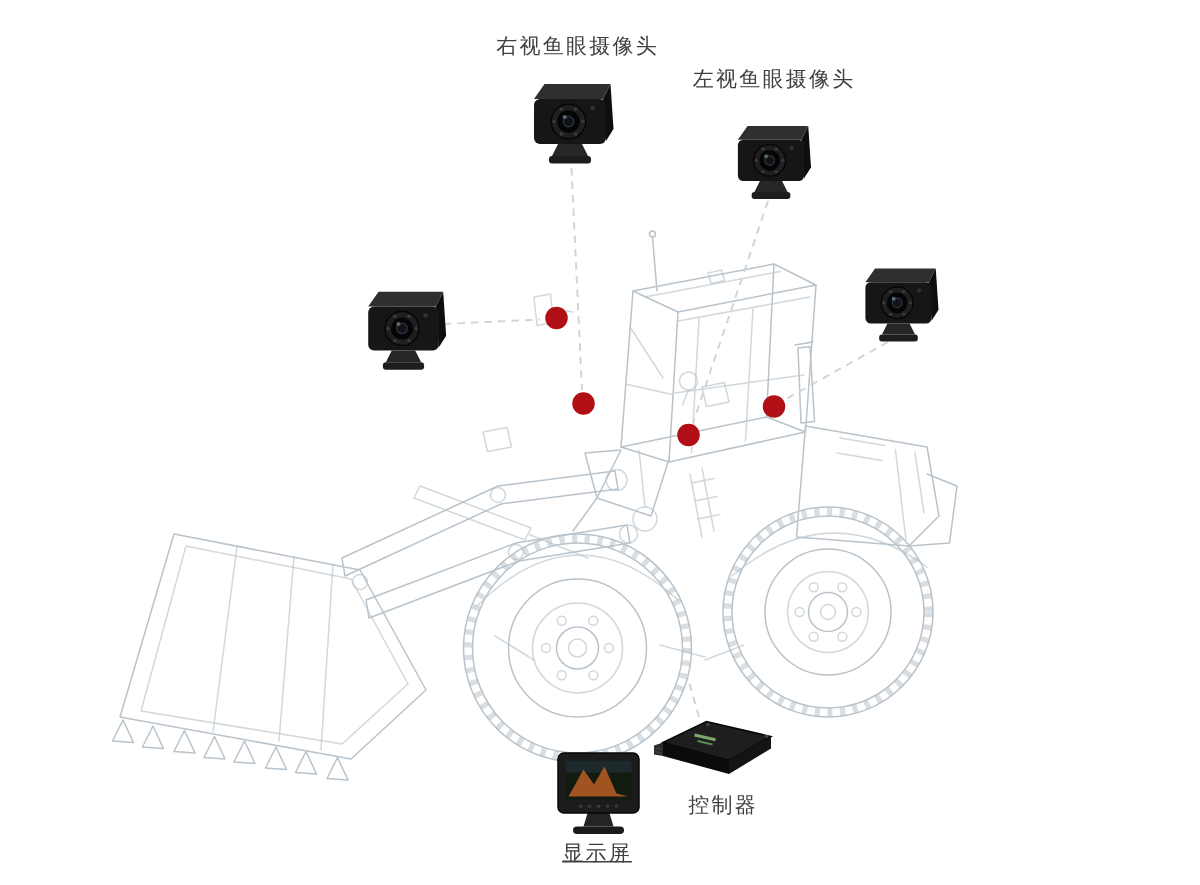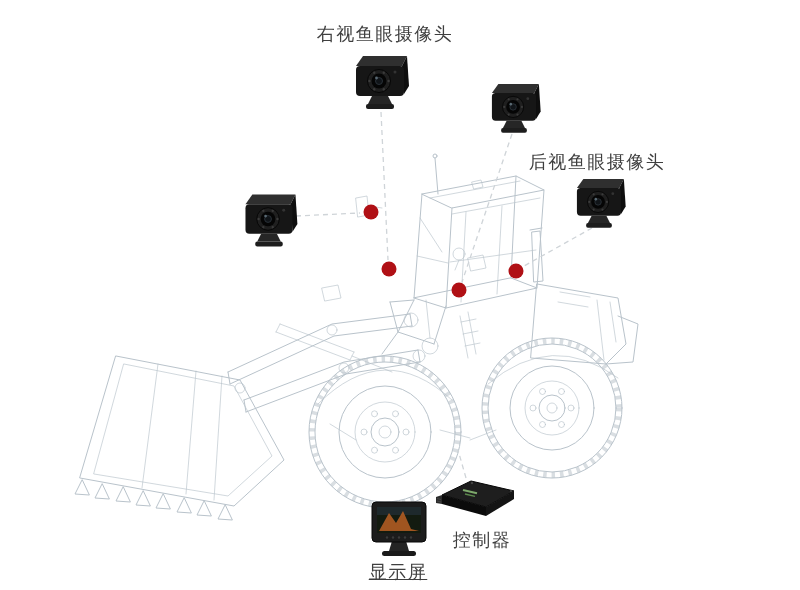--- a/index.html
+++ b/index.html
@@ -7,21 +7,21 @@
     position:relative;
     width:800px;height:590px;
     background:#ffffff;
     overflow:hidden;
     font-family:"Liberation Sans", sans-serif;
   }
   .stage svg{position:absolute;left:0;top:0;}
   .lbl{
     position:absolute;
     transform:translateX(-50%);
-    font-size:18px;
+    font-size:14px;
     color:#3f3f3f;
     letter-spacing:1.5px;
     white-space:nowrap;
     user-select:none;
   }
   
   .wf{fill:none;stroke:var(--color-wireframe,#b9c3cb);stroke-width:1;stroke-linecap:round;stroke-linejoin:round;}
   .wf2{fill:none;stroke:var(--color-wireframe,#b9c3cb);stroke-width:1;opacity:.65;stroke-linecap:round;stroke-linejoin:round;}
   .tread{fill:none;stroke:var(--color-wireframe,#b9c3cb);stroke-width:6;stroke-dasharray:3.5 5;opacity:.55;}
   .dash{fill:none;stroke:var(--color-connector,#cfd4d8);stroke-width:1.3;stroke-dasharray:5 4;}
@@ -196,16 +196,16 @@
       </g>
     <g transform="translate(399,523)">
         <use href="#monitor"></use>
       </g>
     <g transform="translate(478,496)">
         <use href="#controller"></use>
       </g>
   </svg>
 
   <div class="lbl" style="left:385px;top:22px;">右视鱼眼摄像头</div>
-  <div class="lbl" style="left:597px;top:150px;">后视鱼眼摄像头</div>
+  <div class="lbl" style="left:516px;top:44px;">左视鱼眼摄像头</div>
   <div class="lbl" style="left:482px;top:528px;">控制器</div>
   <div class="lbl" style="left:398px;top:560px;text-decoration:underline;">显示屏</div>
 </div>
 
 </body></html>

